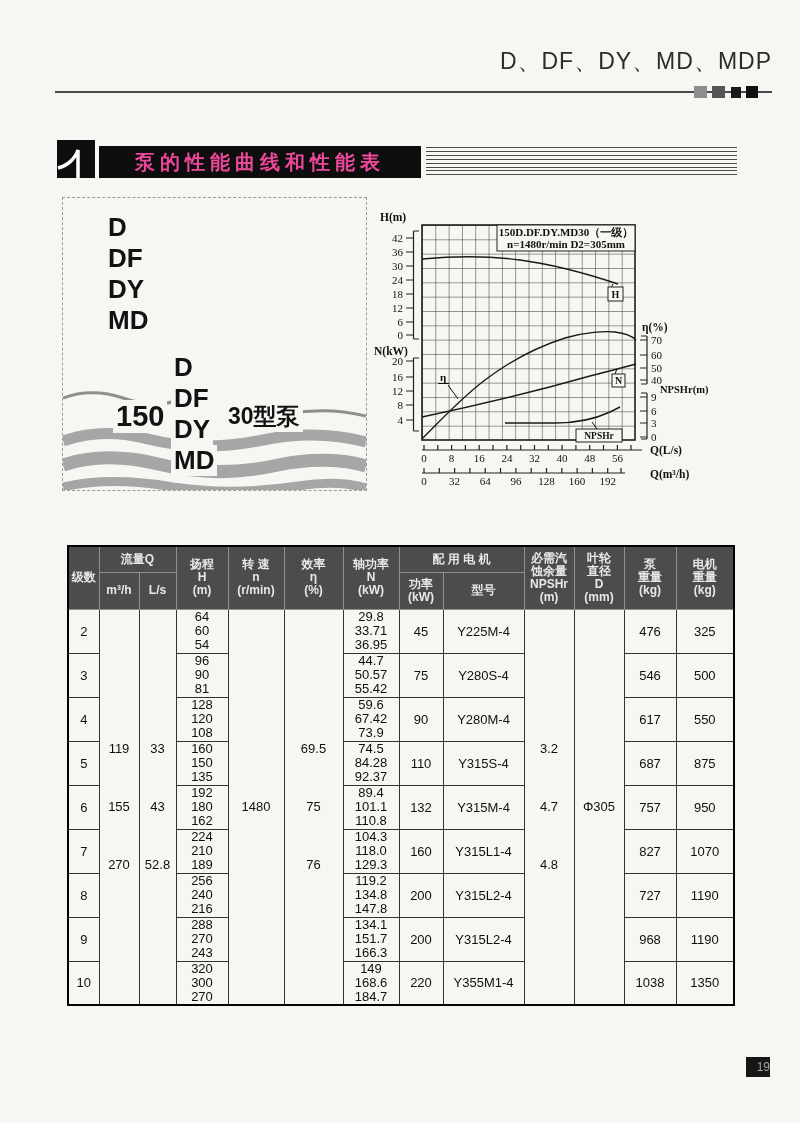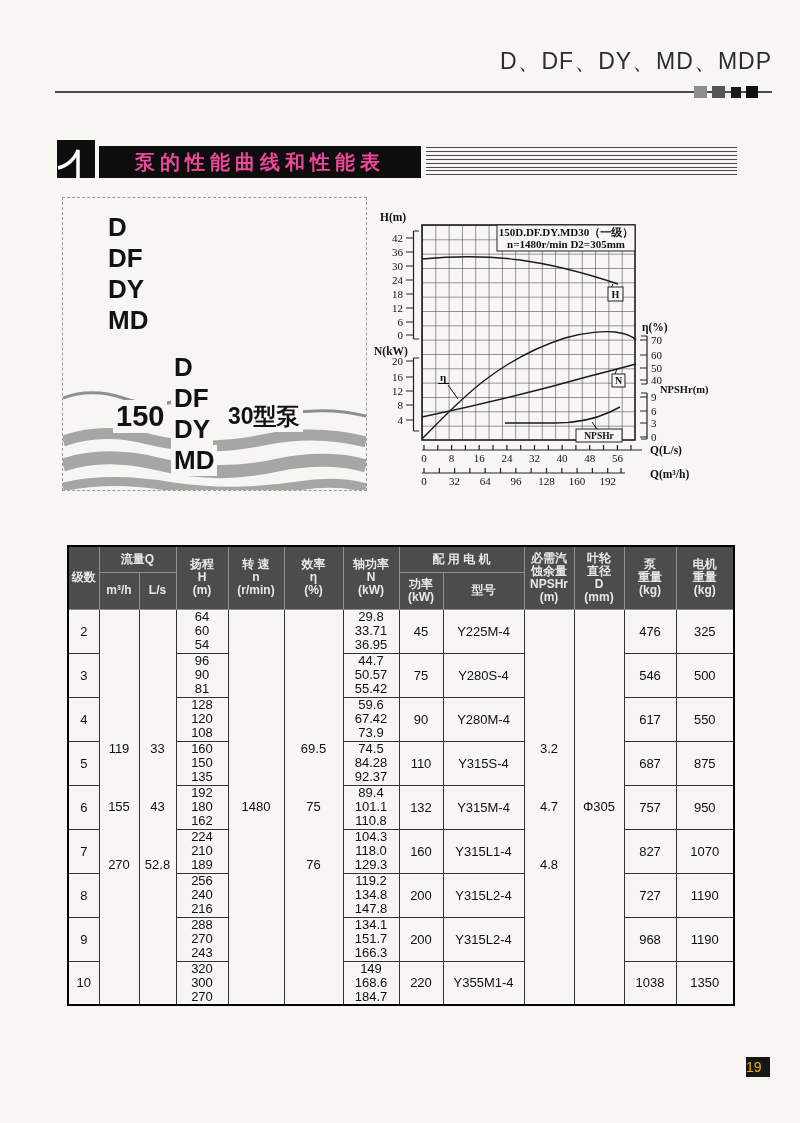--- a/index.html
+++ b/index.html
@@ -39,22 +39,22 @@
     border:2px solid #000;}
   table.perf th{background:#4c4c4c;color:#e8e8e8;font-weight:bold;font-size:12px;line-height:13px;
     white-space:pre-line;border:1px solid #8f8f8f;padding:1px 0;text-align:center;vertical-align:middle;}
   table.perf td{border:1px solid #333;font-size:13px;text-align:center;vertical-align:middle;padding:0;color:#0f0f0f;}
   table.perf thead tr.h1{height:26px;}
   table.perf thead tr.h2{height:37px;}
   table.perf tbody tr{height:44px;}
   .tripl span{display:block;line-height:14px;}
   .mstack{display:flex;flex-direction:column;align-items:center;justify-content:center;gap:44px;line-height:14px;}
 
-  .page-num{position:absolute;left:746px;top:1057px;width:24px;height:20px;background:#161616;color:#eab308;
-    font-size:14px;text-align:left;line-height:20px;}
+  .page-num{position:absolute;left:746px;top:1057px;width:24px;height:20px;background:#161616;color:#a3a3a3;
+    font-size:12px;text-align:right;line-height:20px;}
 </style>
 </head>
 <body>
 
 <div class="page">
 
   <div class="brand-title">D、DF、DY、MD、MDP</div>
   <div class="top-rule"></div>
   <div class="rule-sq" style="left:694px;top:86px;width:13px;height:12px;background:#8d8d8d;"></div>
   <div class="rule-sq" style="left:712px;top:86px;width:13px;height:12px;background:#555;"></div>

